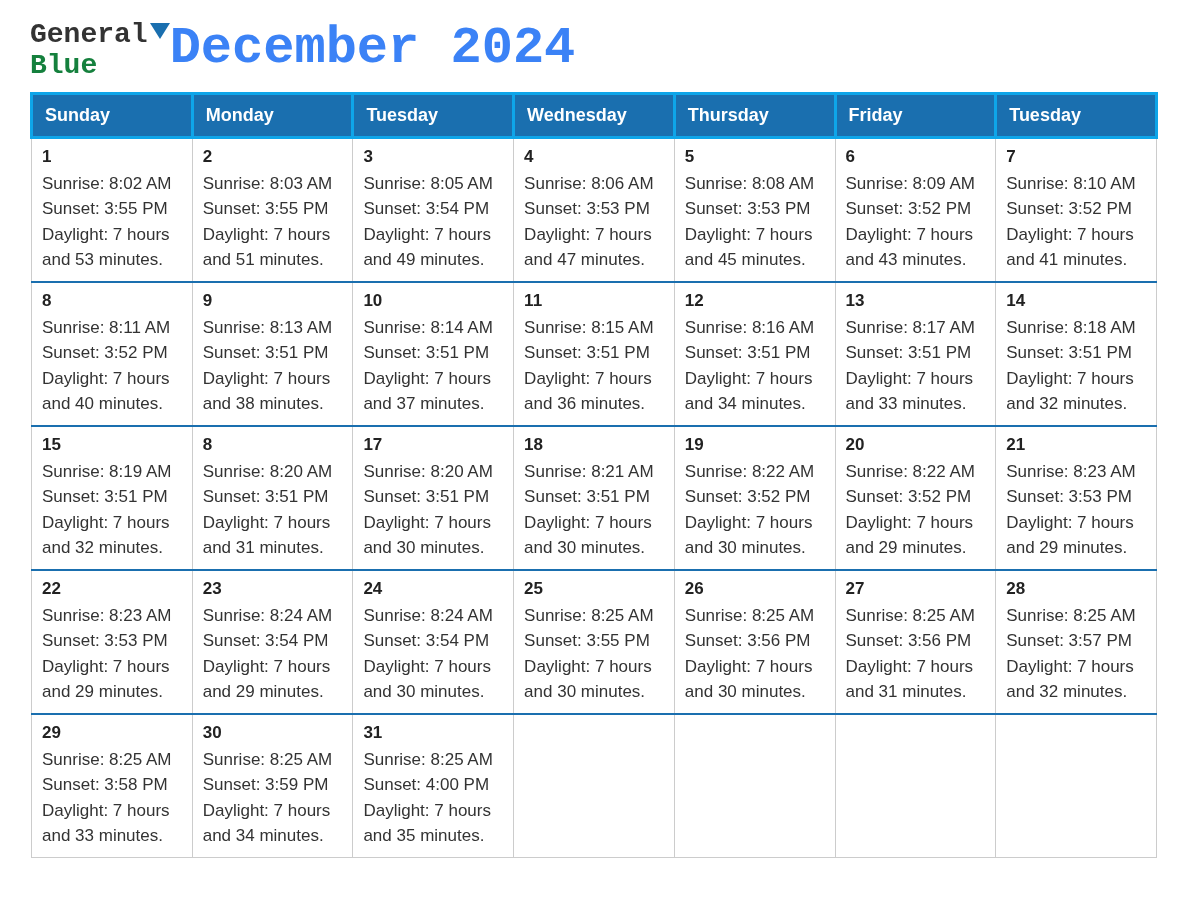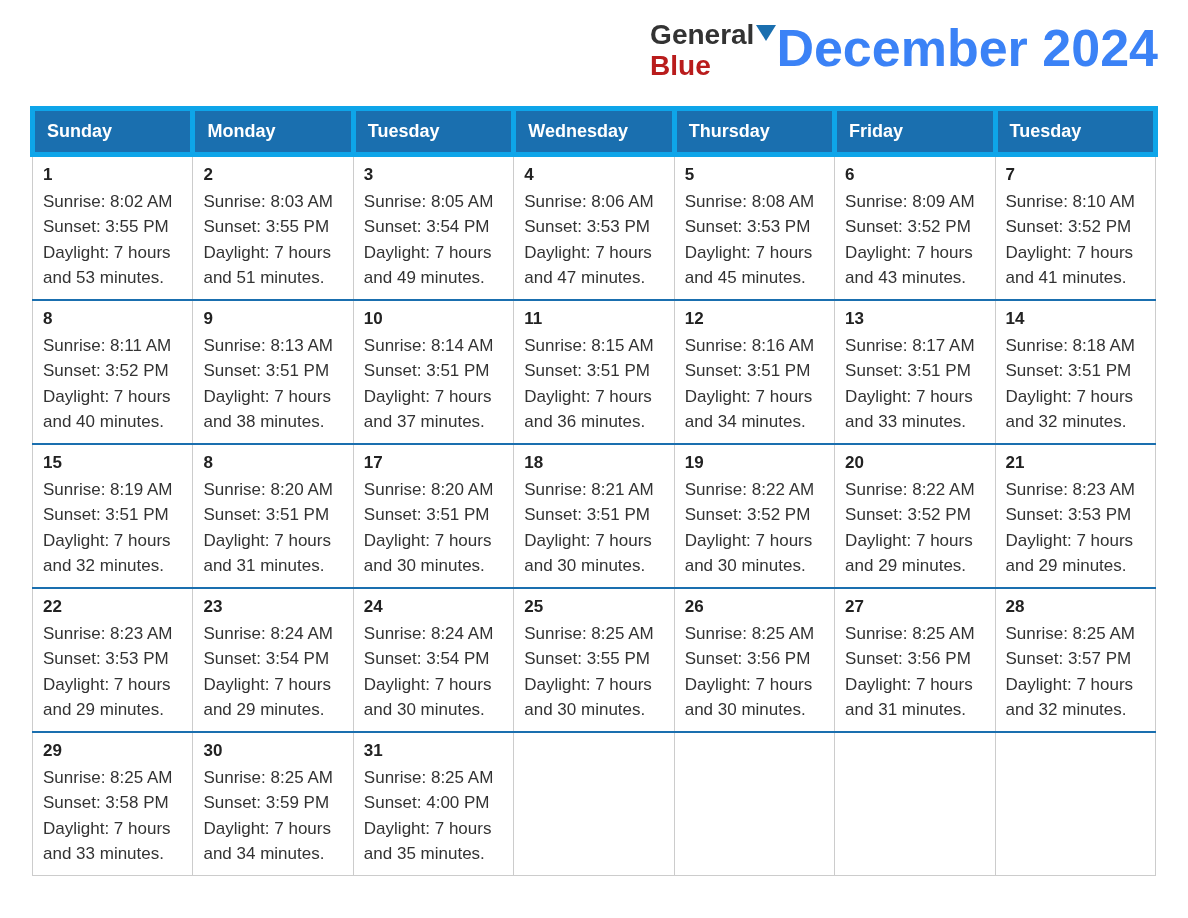--- a/index.html
+++ b/index.html
@@ -5,37 +5,38 @@
     * { box-sizing: border-box; margin: 0; padding: 0; }
     body {
       font-family: Arial, sans-serif;
       background: #fff;
       padding: 20px 30px;
       width: 1188px;
       min-height: 918px;
     }
     .header {
       display: flex;
-      justify-content: flex-end;
+      justify-content: flex-start;
       align-items: flex-start;
-      margin-bottom: 24px;
+      margin-bottom: 10px;
+      font-family: Liberation Mono, monospace;
     }
     .logo {
       display: flex;
       flex-direction: column;
       align-items: flex-start;
     }
     .logo-text {
       font-size: 28px;
       font-weight: bold;
       color: #333;
       line-height: 1.1;
     }
     .logo-general { color: #333; }
-    .logo-blue { color: #b91c1c; }
+    .logo-blue { color: #15803d; }
     .logo-triangle {
       display: inline-block;
       width: 0;
       height: 0;
       border-left: 10px solid transparent;
       border-right: 10px solid transparent;
       border-top: 16px solid #1a6faf;
       margin-left: 2px;
       vertical-align: middle;
       position: relative;
@@ -60,21 +61,21 @@
       border-collapse: collapse;
       margin-top: 10px;
     }
     .calendar th {
       background-color: #1a6faf;
       color: #fff;
       font-size: 18px;
       font-weight: bold;
       padding: 10px 12px;
       text-align: left;
-      border: 5px solid #0ea5e9;
+      border: 3px solid #0ea5e9;
     }
     .calendar td {
       vertical-align: top;
       padding: 8px 10px;
       border: 1px solid #ccc;
       border-top: 2px solid #1a6faf;
       width: calc(100% / 7);
       min-height: 100px;
       font-size: 13px;
       color: #333;

